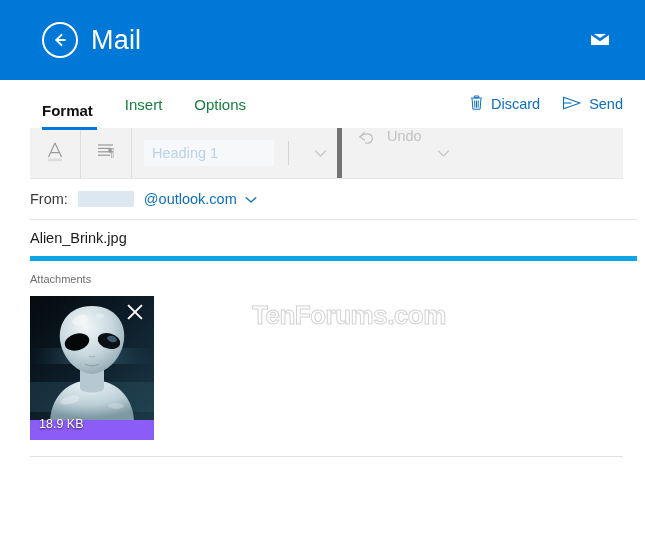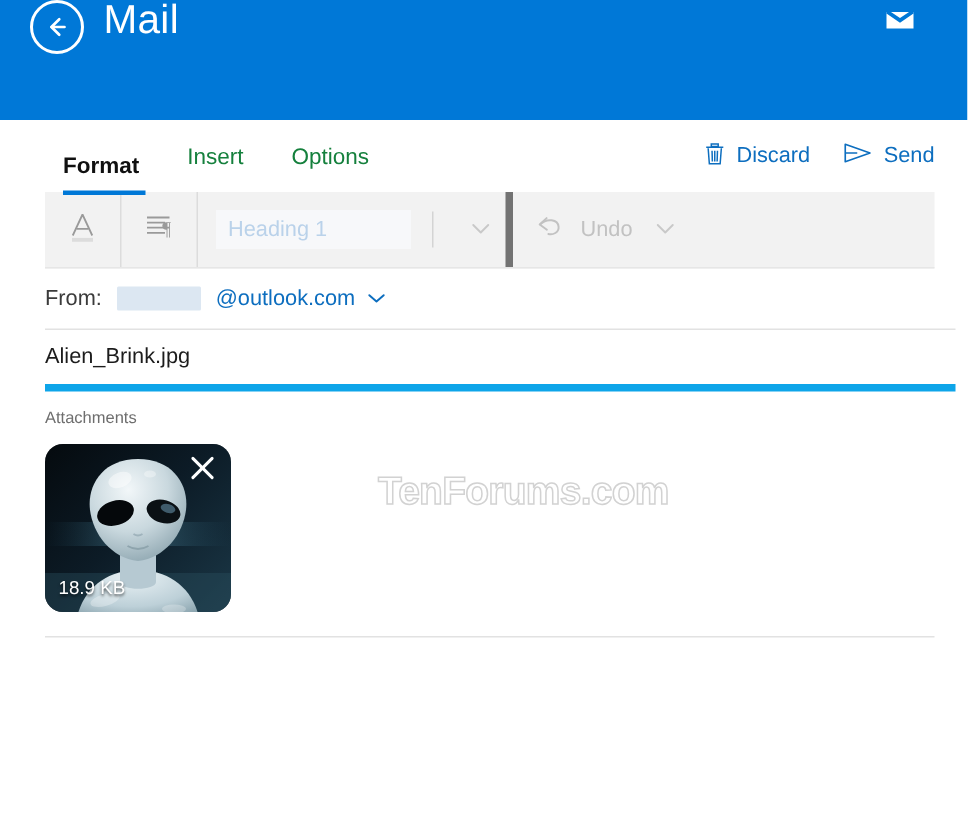--- a/index.html
+++ b/index.html
@@ -14,21 +14,22 @@
     overflow: hidden;
     position: relative;
     -webkit-font-smoothing: antialiased;
   }
 
   
   .titlebar {
     height: 80px;
     background: #0078d7;
     display: flex;
-    padding: 0 22px 0 20px;
+    align-items: center;
+    padding: 0 22px 0 42px;
     box-sizing: border-box;
     position: relative;
   }
   .back-btn {
     width: 32px;
     height: 32px;
     border-radius: 50%;
     border: 2px solid #ffffff;
     display: flex;
     align-items: center;
@@ -155,21 +156,20 @@
   }
   .rb-chev {
     width: 34px;
     display: flex;
     align-items: center;
     justify-content: center;
     cursor: pointer;
   }
   .rb-undo {
     display: flex;
-    align-items: center;
     padding-left: 14px;
     gap: 9px;
     cursor: default;
   }
   .rb-undo-label {
     font-size: 14.5px;
     color: #c2c2c2;
   }
 
   
@@ -237,26 +237,25 @@
     font-size: 11px;
     color: #6e6e6e;
   }
   .attach-area {
     margin: 11px 30px 0 30px;
     display: flex;
     gap: 12px;
   }
   .attach-card {
     width: 124px;
-    height: 112px;
+    height: 144px;
     position: relative;
     overflow: hidden;
     cursor: pointer;
-    background: #737373;
-    border-radius: 12px;
+    background: #8b5cf6;
   }
   .attach-thumb {
     position: absolute;
     inset: 0;
   }
   .attach-remove {
     position: absolute;
     top: 5px;
     right: 6px;
     width: 26px;
@@ -286,21 +285,20 @@
     left: 252px;
     top: 300px;
     font-size: 26px;
     font-weight: bold;
     letter-spacing: -0.5px;
     color: transparent;
     -webkit-text-stroke: 1px #d2d2d2;
     pointer-events: none;
     white-space: nowrap;
     font-family: "Liberation Sans", sans-serif;
-    margin-top: 12px;
   }
 </style>
 </head>
 <body>
 
 <div class="titlebar">
   <div class="back-btn">
     <span>
       <svg width="18" height="18" viewBox="0 0 18 18">
         <path d="M10.5 3.8 L5.3 9 L10.5 14.2" fill="none" stroke="#ffffff" stroke-width="1.8" stroke-linecap="round" stroke-linejoin="round"></path>

